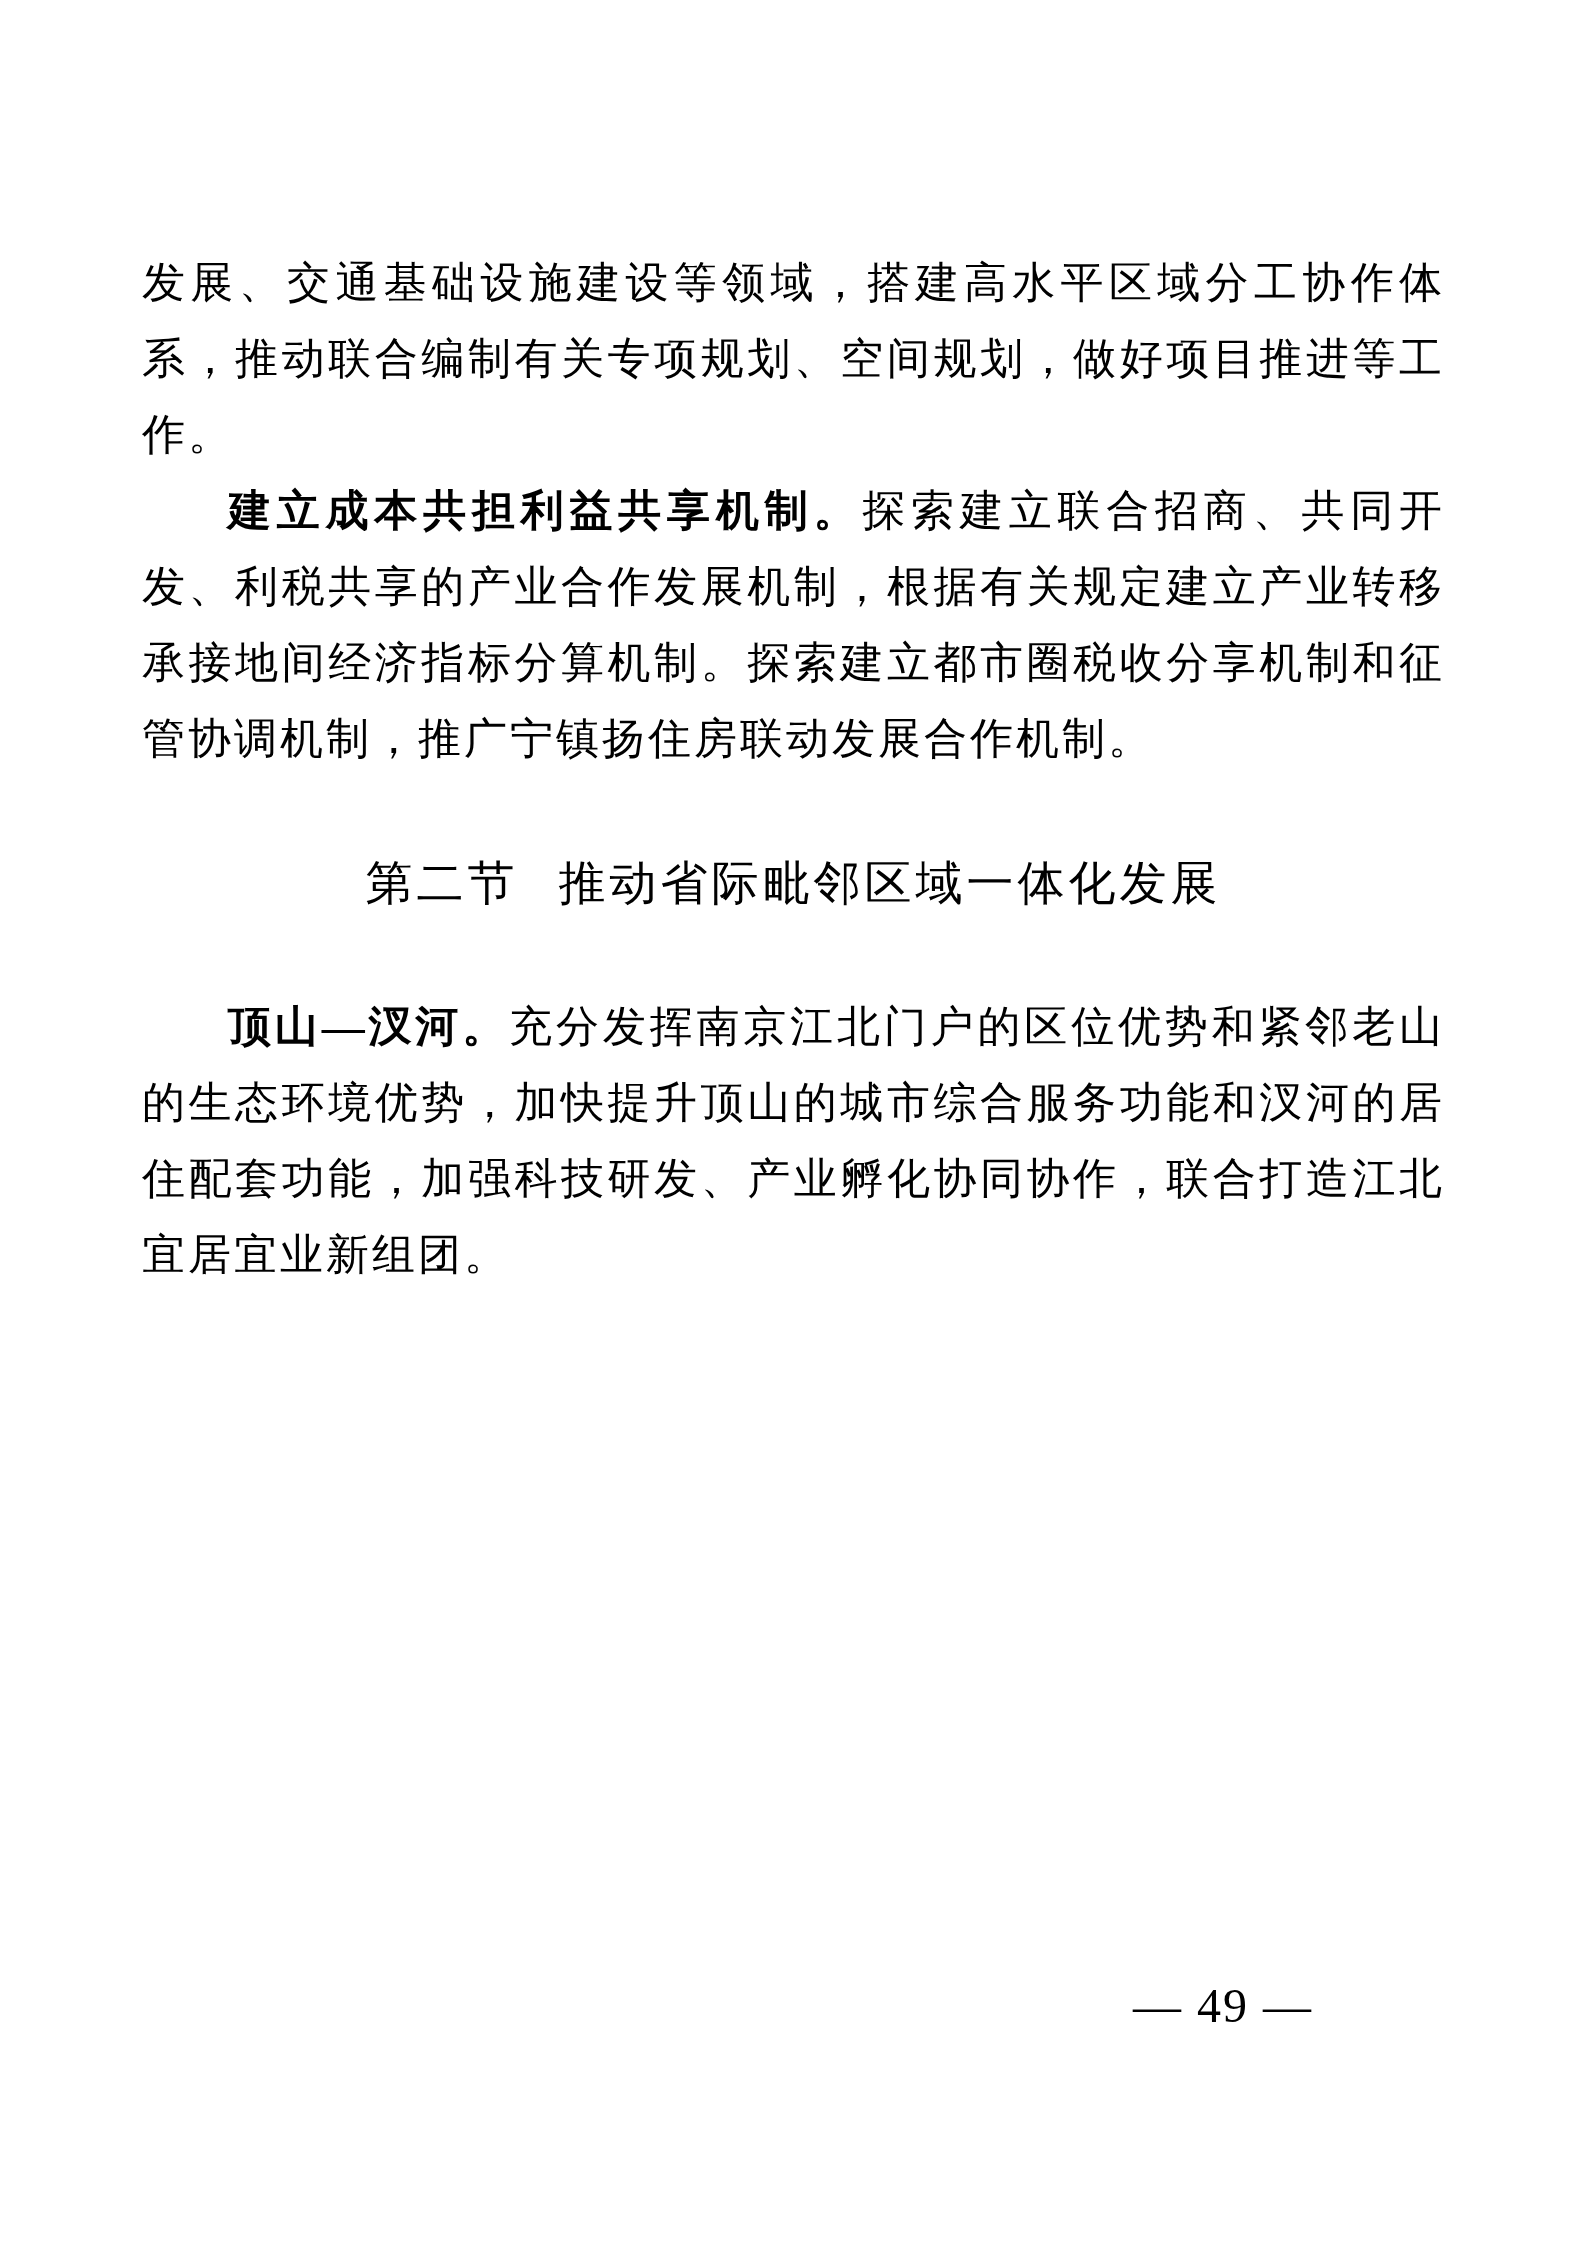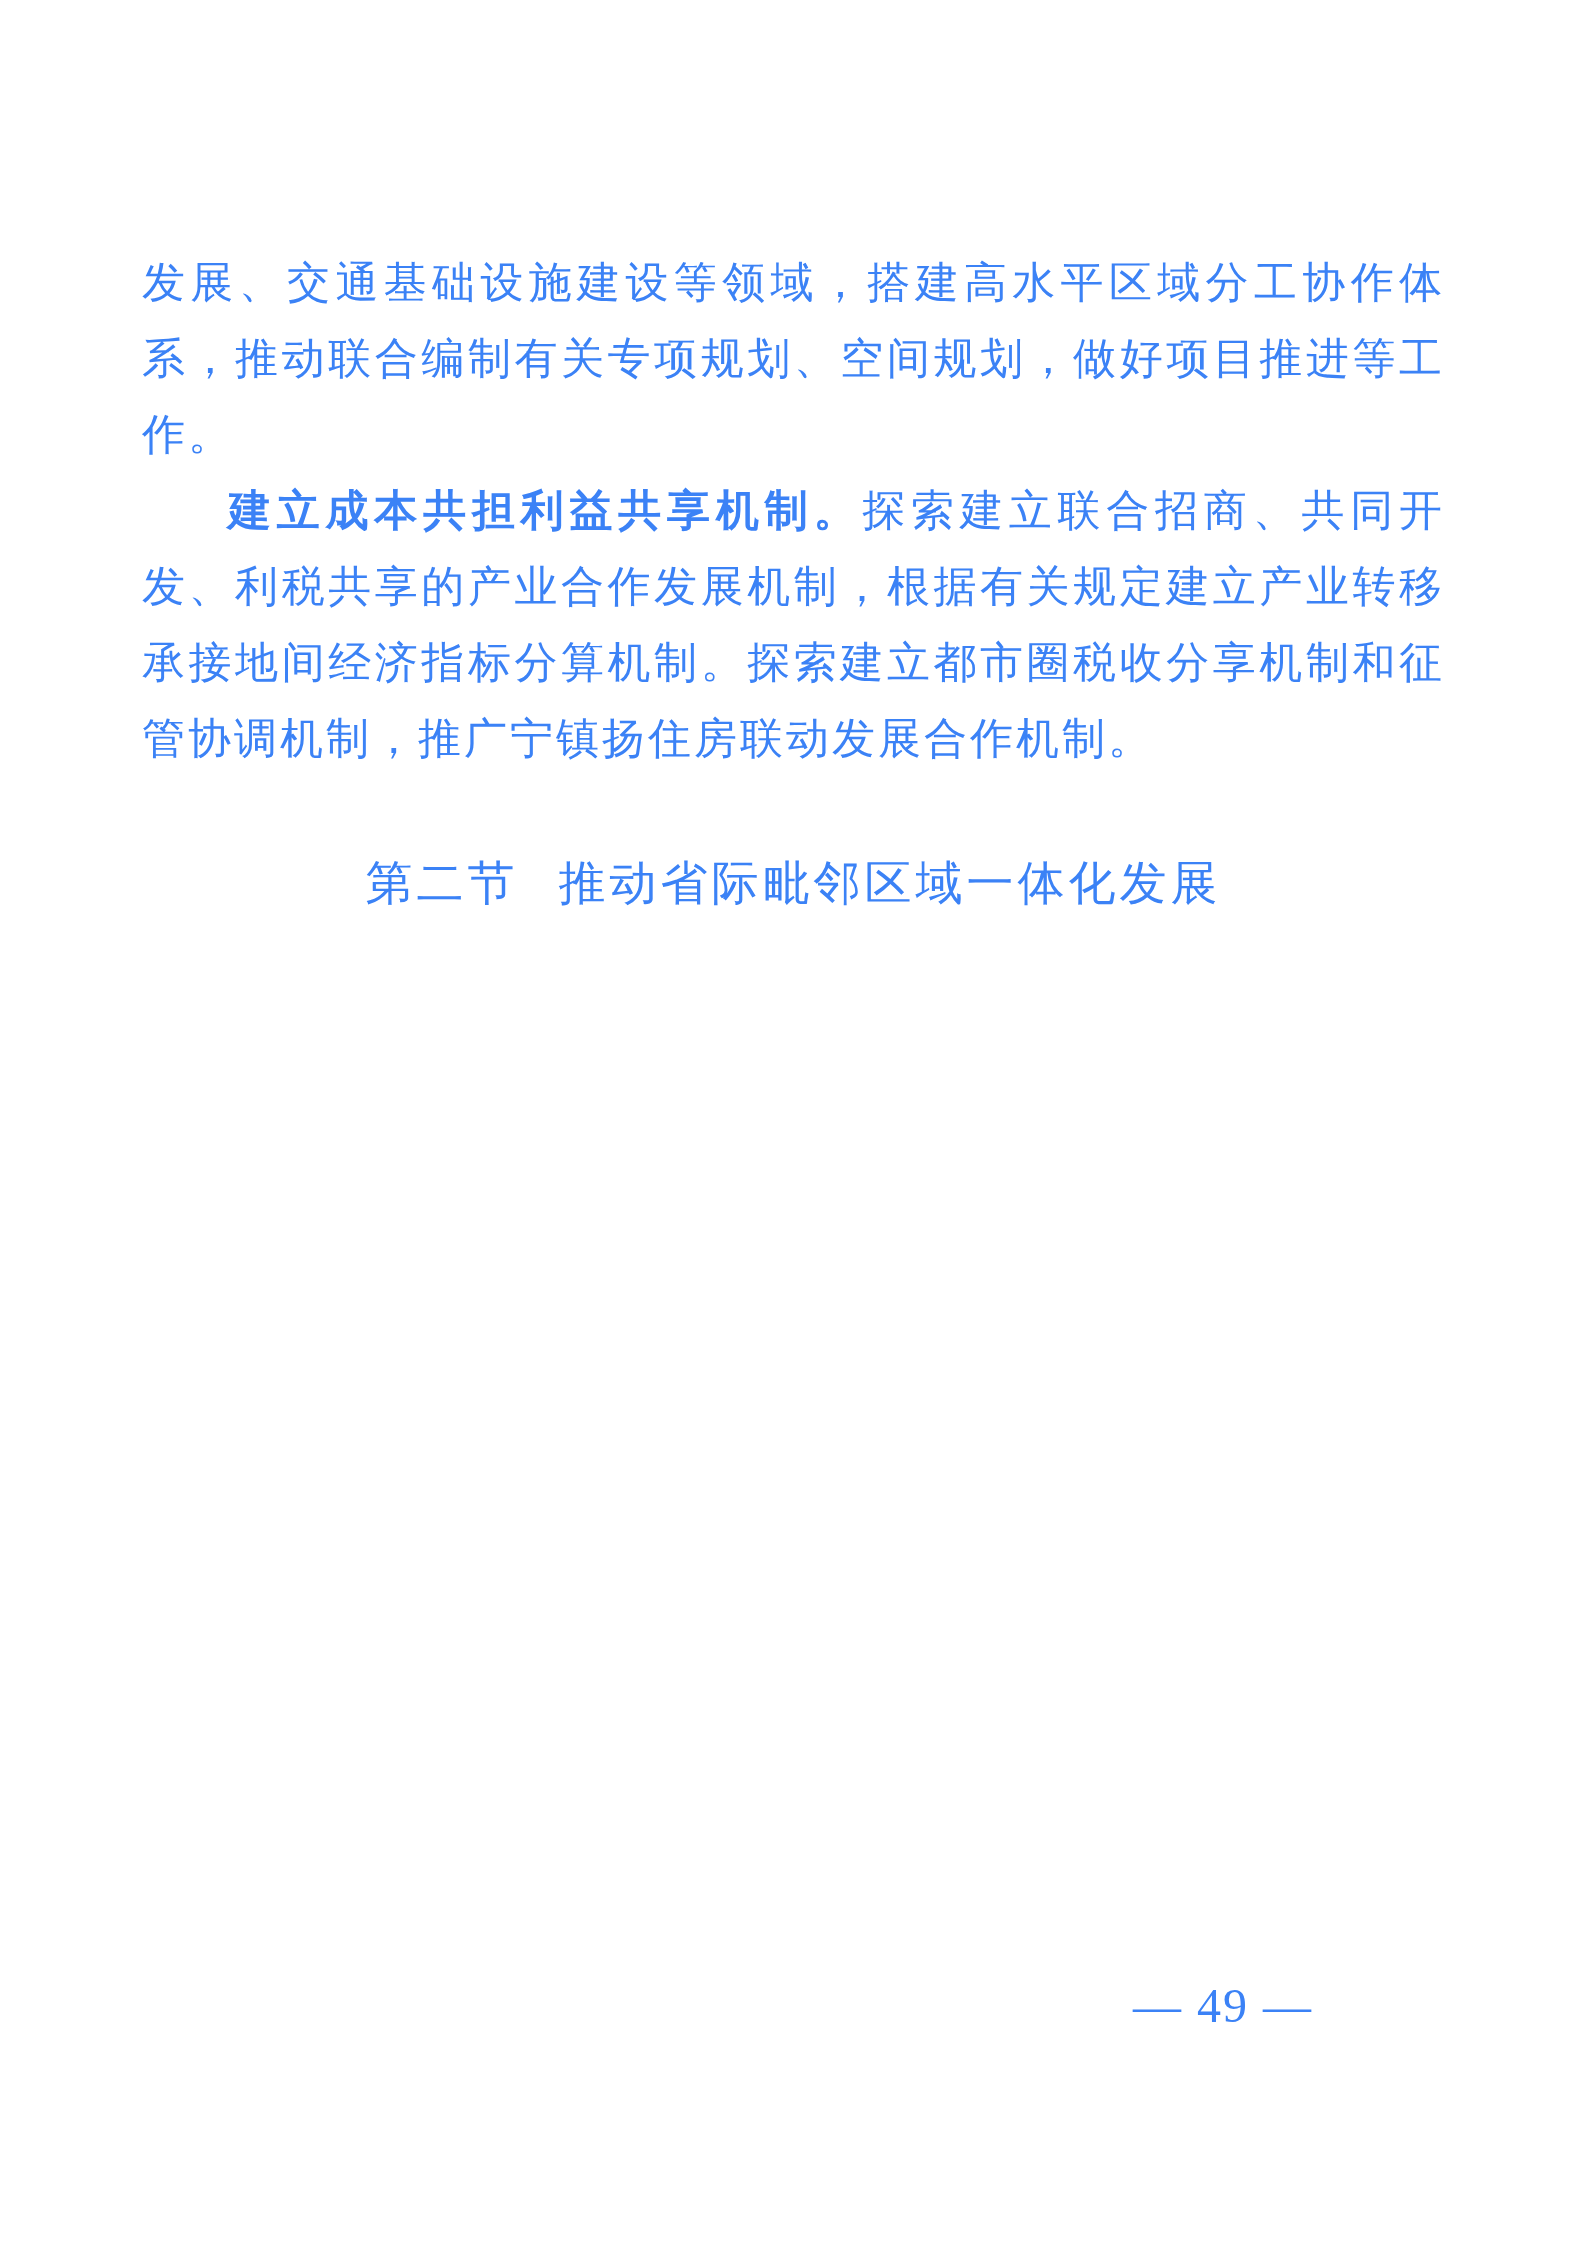--- a/index.html
+++ b/index.html
@@ -5,21 +5,21 @@
     html, body {
       margin: 0;
       padding: 0;
       background: #ffffff;
     }
     .page {
       position: relative;
       width: 1555px;
       height: 2245px;
       background: #ffffff;
-      color: #3b82f6;
+      color: #000000;
       font-family: "Liberation Serif", serif;
       overflow: hidden;
     }
     .content {
       position: absolute;
       left: 142px;
       top: 245px;
       width: 1303px;
       font-size: 43px;
       line-height: 76px;
@@ -67,17 +67,18 @@
   <div class="content">
 
     <p class="para no-indent"><span class="lead"></span><span>发展、交通基础设施建设等领域，搭建高水平区域分工协作体系，推动联合编制有关专项规划、空间规划，做好项目推进等工作。</span></p>
 
 
     <p class="para"><span class="lead">建立成本共担利益共享机制。</span><span>探索建立联合招商、共同开发、利税共享的产业合作发展机制，根据有关规定建立产业转移承接地间经济指标分算机制。探索建立都市圈税收分享机制和征管协调机制，推广宁镇扬住房联动发展合作机制。</span></p>
 
     <h2 class="heading"><span>第二节</span><span class="heading-title">推动省际毗邻区域一体化发展</span></h2>
 
 
+    <p class="para"><span class="lead">顶山—汊河。</span><span>充分发挥南京江北门户的区位优势和紧邻老山的生态环境优势，加快提升顶山的城市综合服务功能和汊河的居住配套功能，加强科技研发、产业孵化协同协作，联合打造江北宜居宜业新组团。</span></p>
 
   </div>
 
   <div class="footer">— 49 —</div>
 </div>
 
 </body></html>

